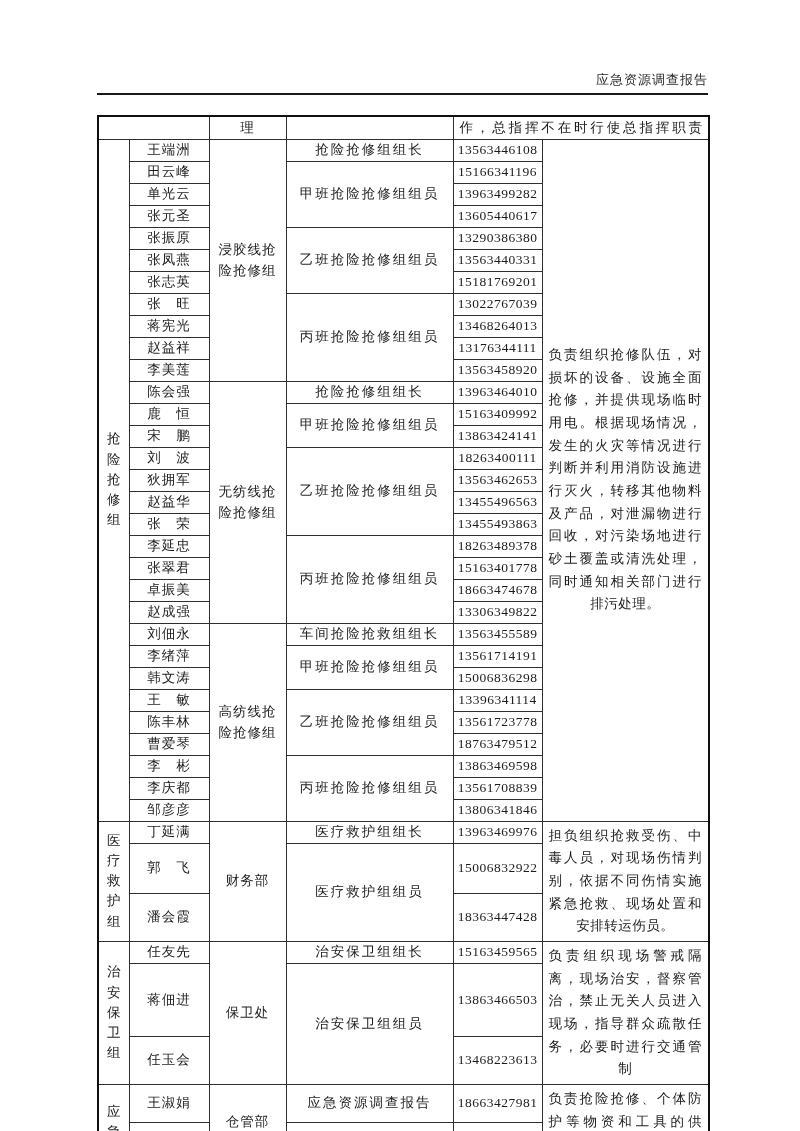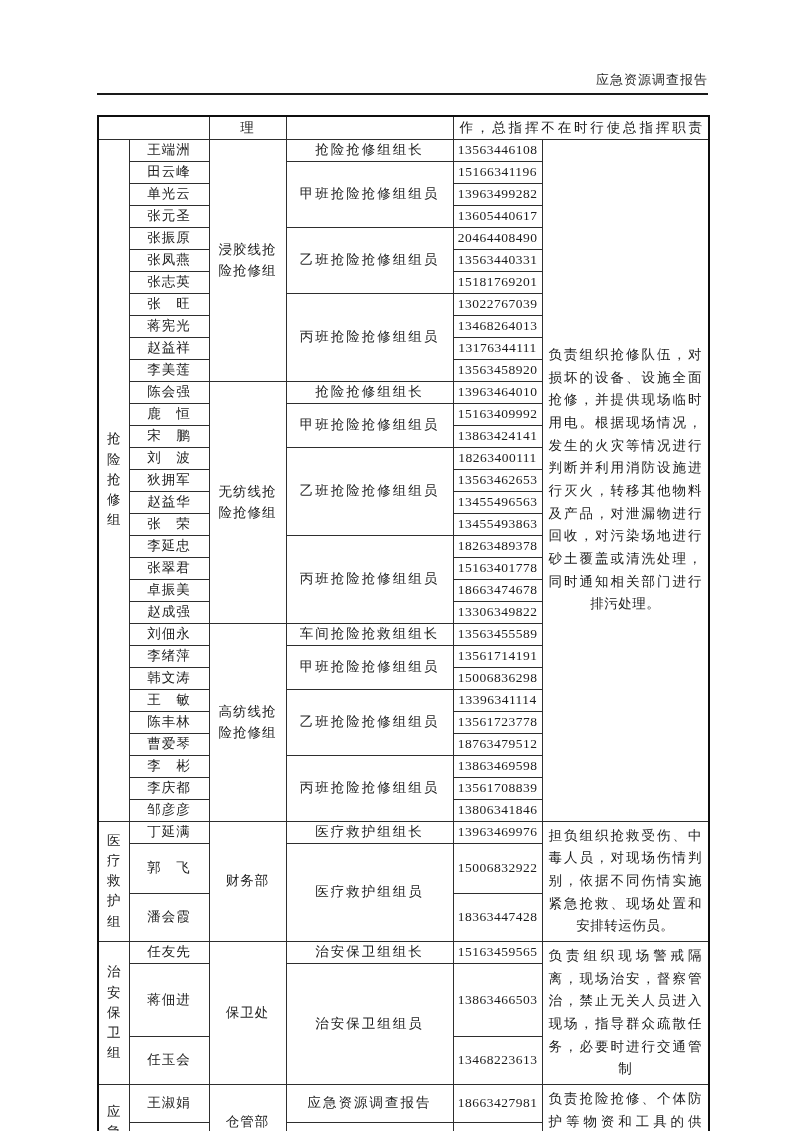--- a/index.html
+++ b/index.html
@@ -106,21 +106,21 @@
         <td class="nc">单光云</td>
         <td class="tc">13963499282</td>
       </tr>
       <tr>
         <td class="nc">张元圣</td>
         <td class="tc">13605440617</td>
       </tr>
       <tr>
         <td class="nc">张振原</td>
         <td class="pc" rowspan="3">乙班抢险抢修组组员</td>
-        <td class="tc">20464408490</td>
+        <td class="tc">13290386380</td>
       </tr>
       <tr>
         <td class="nc">张凤燕</td>
         <td class="tc">13563440331</td>
       </tr>
       <tr>
         <td class="nc">张志英</td>
         <td class="tc">15181769201</td>
       </tr>
       <tr>

